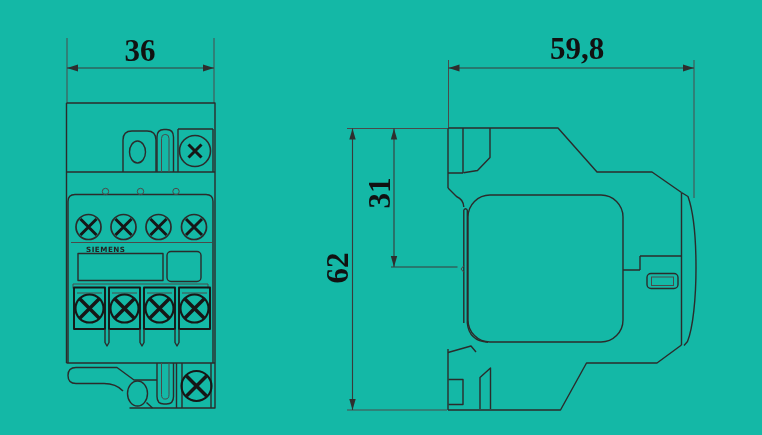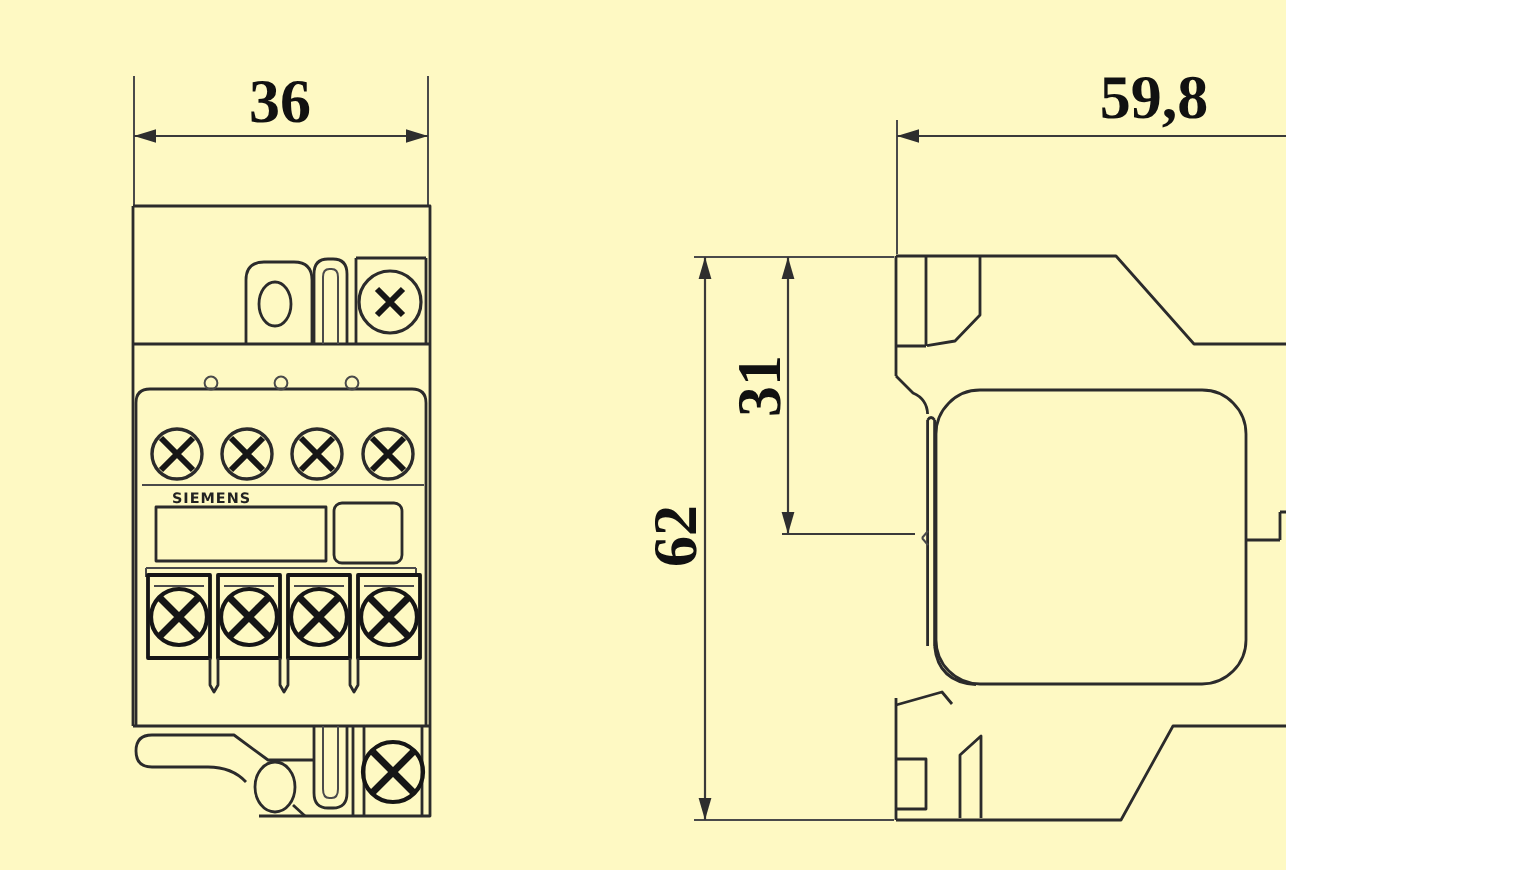--- a/index.html
+++ b/index.html
@@ -1,16 +1,16 @@
 <!DOCTYPE html>
 <html><head>
 <meta charset="utf-8">
 <style>
   html,body{margin:0;padding:0;background:#ffffff;}
-  .stage{position:relative;width:643px;height:435px;background:#fef9c3;overflow:hidden;
+  .stage{position:relative;width:762px;height:435px;background:#14b8a6;overflow:hidden;
          font-family:"Liberation Serif", serif;}
   svg{position:absolute;left:0;top:0;}
   
   .thin  {stroke:#4a4a4a;stroke-width:1;fill:none;}
   .med   {stroke:#2b2b2b;stroke-width:1.4;fill:none;stroke-linejoin:round;}
   .bold  {stroke:#161616;stroke-width:2.1;fill:none;stroke-linejoin:round;}
   .xarm  {stroke:#161616;stroke-width:3.5;fill:none;}
   .xarm2 {stroke:#161616;stroke-width:3;fill:none;}
   .dl    {stroke:#3a3a3a;stroke-width:1.1;fill:none;}
   .ext   {stroke:#4a4a4a;stroke-width:1;fill:none;}

